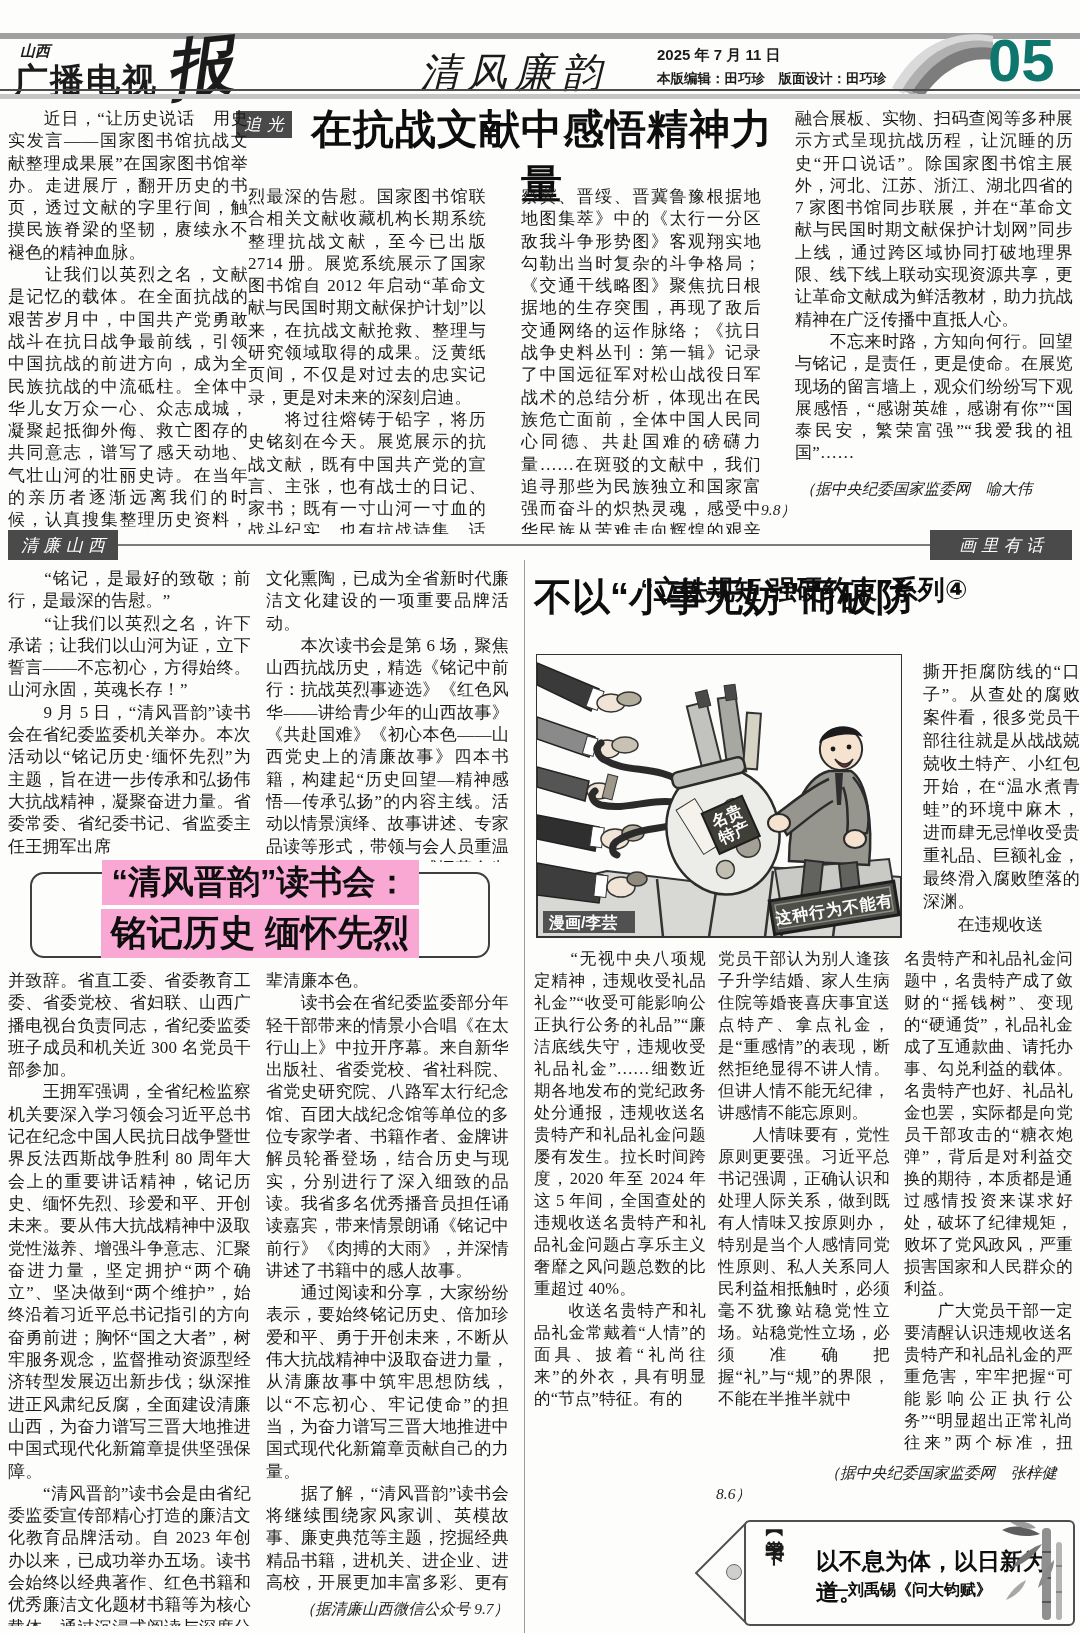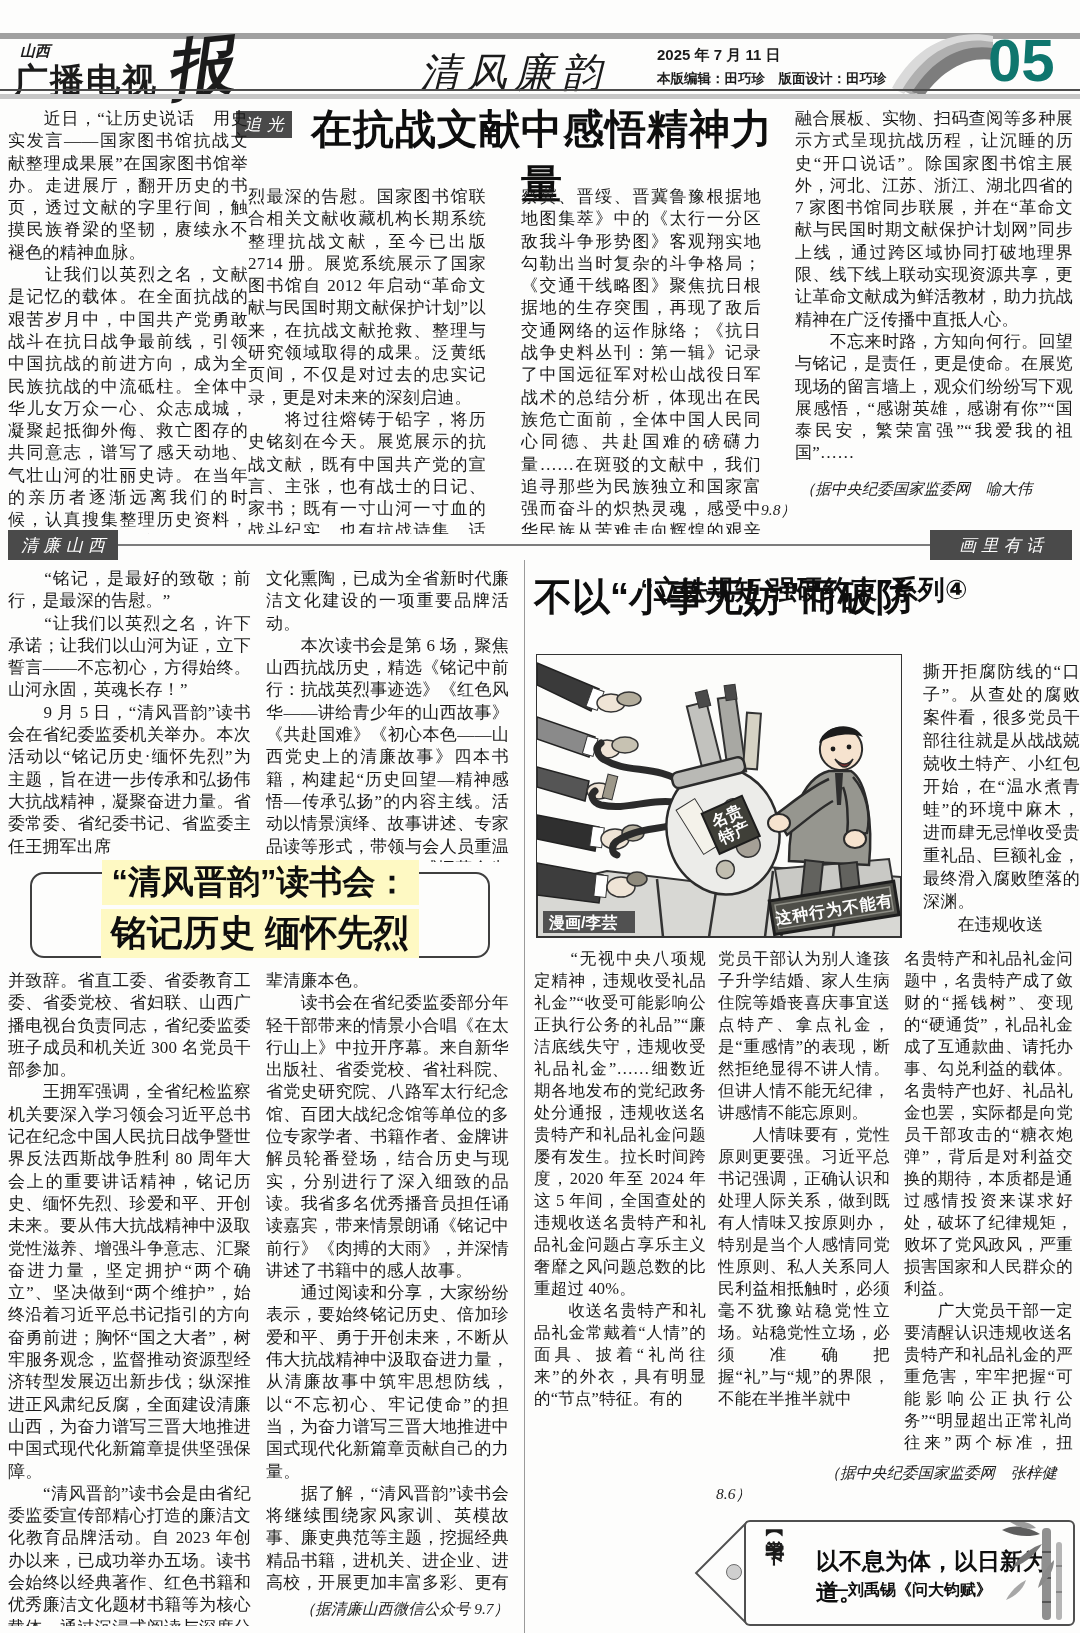--- a/index.html
+++ b/index.html
@@ -16,21 +16,21 @@
   
   .mast-main{font-family:"Liberation Sans",sans-serif;font-weight:900;font-size:34px;letter-spacing:2px;}
   .mast-bao{font-family:"DejaVu Serif",serif;font-style:italic;font-weight:bold;font-size:66px;
             transform:rotate(-6deg);line-height:1;}
   .page-title{font-family:"Liberation Sans",sans-serif;font-weight:500;font-size:40px;letter-spacing:7px;}
   .edline{font-family:"Liberation Sans",sans-serif;font-weight:bold;}
   .pagenum{font-family:"Liberation Sans",sans-serif;font-weight:bold;font-size:60px;color:#0f766e;}
   
   #qf-box{border:2.5px solid #3f3f3f;border-radius:14px;}
   .qf-line{text-align:center;}
-  .qf-line span{background:#fef9c3;padding:0 10px;display:inline-block;}
+  .qf-line span{background:#f9a8d4;padding:0 10px;display:inline-block;}
   
   #card-body{border:2px solid #4f4f4f;border-radius:6px;background:#fdfdfc;}
   #card-tip{border:2px solid #4f4f4f;background:#fdfdfc;transform:rotate(45deg);}
   #card-hole{border-radius:50%;background:#cfcfcf;border:1.5px solid #6d6d6d;}
   #card-label{writing-mode:vertical-rl;font-family:"Liberation Sans",sans-serif;font-weight:900;
               font-size:19px;letter-spacing:2px;}
   .vline{background:#9a9a9a;}
 </style>
 </head>
 <body>

